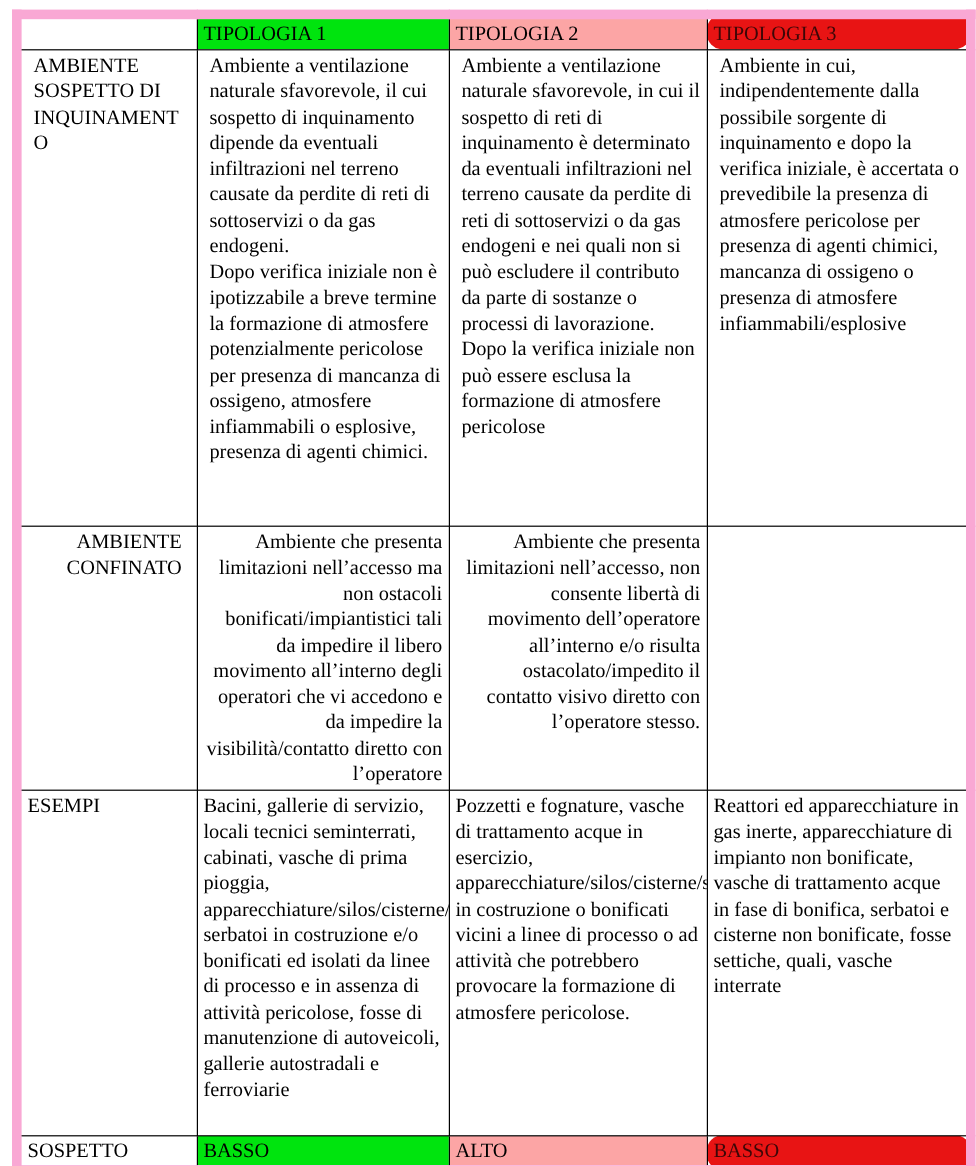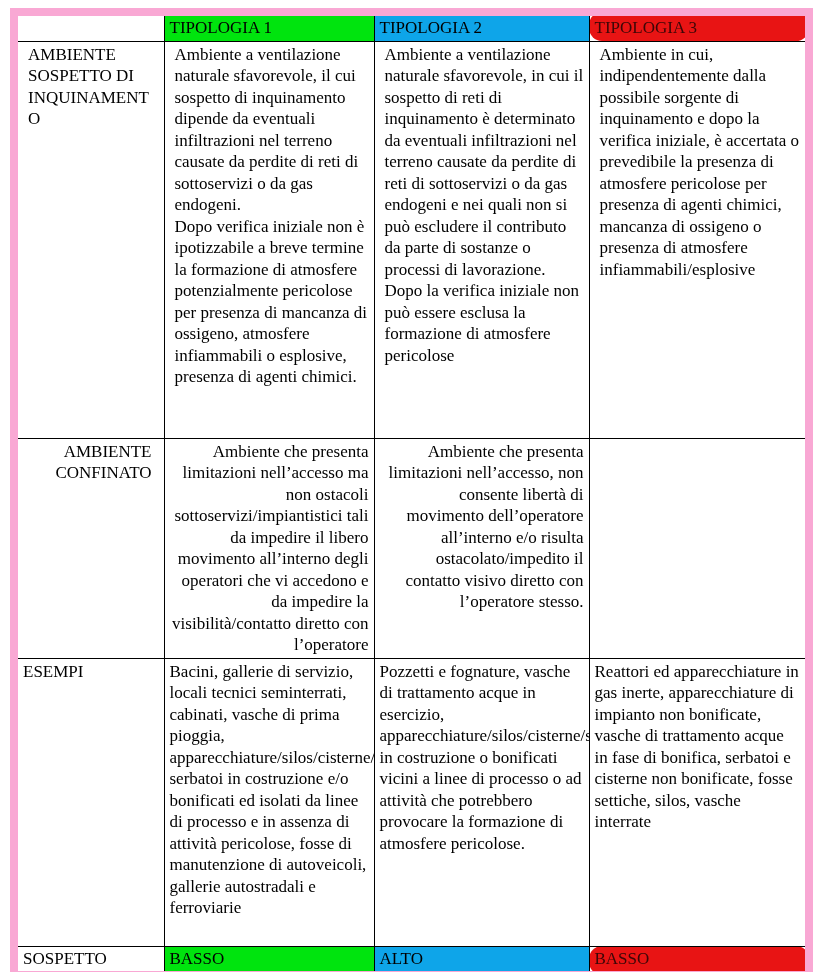--- a/index.html
+++ b/index.html
@@ -26,21 +26,21 @@
     white-space: pre-line;
     overflow: hidden;
   }
   tr.header-row td { height: 25px; padding-top: 1px; }
   tr.row-sospetto td { height: 397px; padding-left: 10px; }
   tr.row-confinato td { height: 220px; text-align: right; }
   tr.row-esempi td { height: 288px; }
   tr.risk-row td { height: 25px; padding-top: 1px; }
   td.label-cell { overflow-wrap: anywhere; padding-right: 12px; }
   .bg-green  { background: #00e40e; }
-  .bg-yellow { background: #0ea5e9; margin-left: 41px; }
+  .bg-yellow { background: #fca5a5; margin-left: 41px; }
   .bg-red    { background: #e81414; color: #3c0707; border-radius: 13px; }
 </style>
 </head>
 <body>
 
 <table class="risk-table">
   <colgroup>
     <col style="width:150px">
     <col style="width:210px">
     <col style="width:215px">
@@ -57,30 +57,30 @@
     <tr class="row-sospetto">
       <td class="label-cell">AMBIENTE SOSPETTO DI INQUINAMENTO</td>
       <td>Ambiente a ventilazione naturale sfavorevole, il cui sospetto di inquinamento dipende da eventuali infiltrazioni nel terreno causate da perdite di reti di sottoservizi o da gas endogeni.
 Dopo verifica iniziale non è ipotizzabile a breve termine la formazione di atmosfere potenzialmente pericolose per presenza di mancanza di ossigeno, atmosfere infiammabili o esplosive, presenza di agenti chimici.</td>
       <td>Ambiente a ventilazione naturale sfavorevole, in cui il sospetto di reti di inquinamento è determinato da eventuali infiltrazioni nel terreno causate da perdite di reti di sottoservizi o da gas endogeni e nei quali non si può escludere il contributo da parte di sostanze o processi di lavorazione. Dopo la verifica iniziale non può essere esclusa la formazione di atmosfere pericolose</td>
       <td>Ambiente in cui, indipendentemente dalla possibile sorgente di inquinamento e dopo la verifica iniziale, è accertata o prevedibile la presenza di atmosfere pericolose per presenza di agenti chimici, mancanza di ossigeno o presenza di atmosfere infiammabili/esplosive</td>
     </tr>
 
     <tr class="row-confinato">
       <td class="label-cell">AMBIENTE CONFINATO</td>
-      <td>Ambiente che presenta limitazioni nell’accesso ma non ostacoli sottoservizi/impiantistici tali da impedire il libero movimento all’interno degli operatori che vi accedono e da impedire la visibilità/contatto diretto con l’operatore</td>
+      <td>Ambiente che presenta limitazioni nell’accesso ma non ostacoli bonificati/impiantistici tali da impedire il libero movimento all’interno degli operatori che vi accedono e da impedire la visibilità/contatto diretto con l’operatore</td>
       <td>Ambiente che presenta limitazioni nell’accesso, non consente libertà di movimento dell’operatore all’interno e/o risulta ostacolato/impedito il contatto visivo diretto con l’operatore stesso.</td>
       <td></td>
     </tr>
 
     <tr class="row-esempi">
       <td class="label-cell">ESEMPI</td>
       <td>Bacini, gallerie di servizio, locali tecnici seminterrati, cabinati, vasche di prima pioggia, apparecchiature/silos/cisterne/ serbatoi in costruzione e/o bonificati ed isolati da linee di processo e in assenza di attività pericolose, fosse di manutenzione di autoveicoli, gallerie autostradali e ferroviarie</td>
       <td>Pozzetti e fognature, vasche di trattamento acque in esercizio, apparecchiature/silos/cisterne/serbatoi in costruzione o bonificati vicini a linee di processo o ad attività che potrebbero provocare la formazione di atmosfere pericolose.</td>
-      <td>Reattori ed apparecchiature in gas inerte, apparecchiature di impianto non bonificate, vasche di trattamento acque in fase di bonifica, serbatoi e cisterne non bonificate, fosse settiche, silos, vasche interrate</td>
+      <td>Reattori ed apparecchiature in gas inerte, apparecchiature di impianto non bonificate, vasche di trattamento acque in fase di bonifica, serbatoi e cisterne non bonificate, fosse settiche, quali, vasche interrate</td>
     </tr>
 
     <tr class="risk-row">
       <td class="label-cell">SOSPETTO</td>
       <td class="bg-green">BASSO</td>
       <td class="bg-yellow">ALTO</td>
       <td class="bg-red">BASSO</td>
     </tr>
   </tbody>
 </table>

